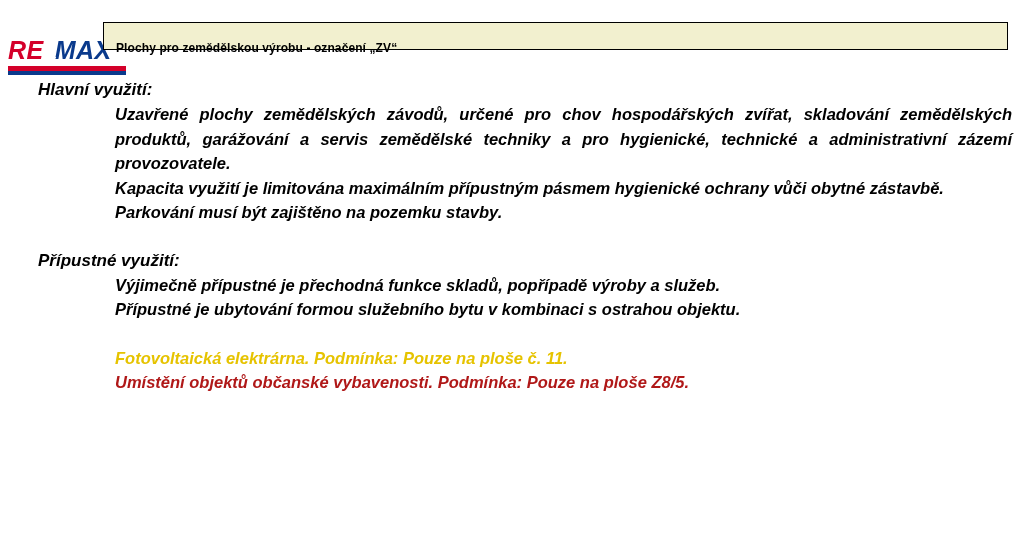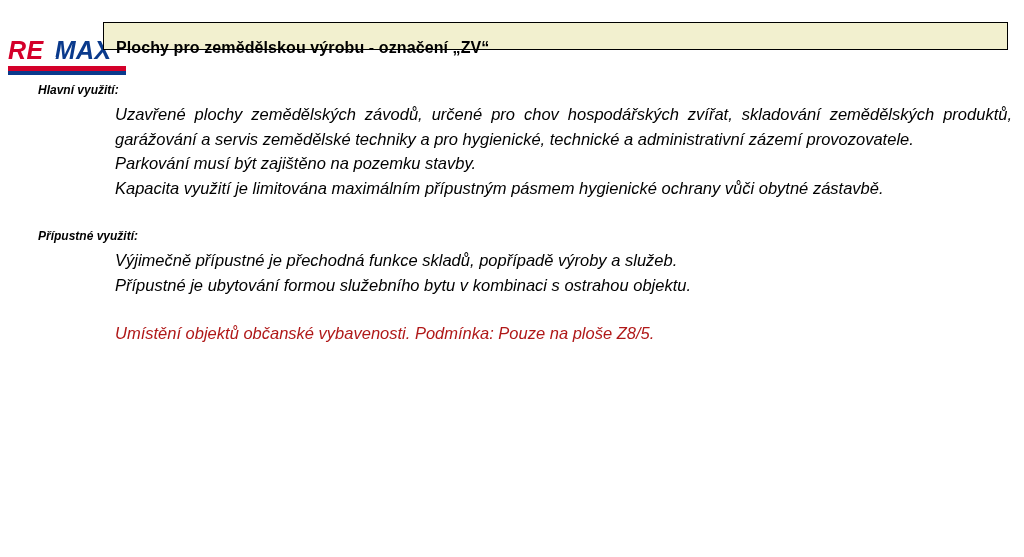--- a/index.html
+++ b/index.html
@@ -85,54 +85,55 @@
     top: 22px;
     width: 905px;
     height: 28px;
     background: #f2f0cf;
     border: 1px solid #000000;
     box-sizing: border-box;
     display: flex;
     align-items: center;
   }
   .title-text {
-    font-size: 16px;
+    font-size: 12px;
     font-weight: bold;
     color: #000000;
     padding-left: 12px;
     letter-spacing: 0.1px;
     white-space: nowrap;
     margin-top: 24px;
   }
 
   
   .content {
     position: absolute;
     left: 0;
     top: 78px;
     width: 1024px;
   }
   .section { margin-bottom: 0; }
   .sec-head {
-    font-size: 12px;
+    font-size: 17px;
     font-weight: bold;
     font-style: italic;
     color: #000000;
     margin-left: 38px;
     line-height: 24px;
   }
   .sec-head.yellow { color: #e6c300; }
   .para {
     font-size: 16.5px;
     font-style: italic;
     color: #000000;
     margin-left: 115px;
     margin-right: 12px;
     line-height: 24.5px;
     text-align: justify;
+    font-weight: bold;
   }
   .para.nojustify { text-align: left; }
   .para.yellow { color: #e6c300; }
   .para.red { color: #b01818; }
   .gap-lg { height: 24px; }
 </style>
 </head>
 <body>
 
 <div class="page">
@@ -145,35 +146,36 @@
 
   <div class="title-banner">
     <div class="title-text">Plochy pro zemědělskou výrobu - označení „ZV“</div>
   </div>
 
   <div class="content">
 
     <div class="section">
       <div class="sec-head">Hlavní využití:</div>
       <div class="para">Uzavřené plochy zemědělských závodů, určené pro chov hospodářských zvířat, skladování zemědělských produktů, garážování a servis zemědělské techniky a pro hygienické, technické a administrativní zázemí provozovatele.</div>
+      <div class="para">Kapacita využití je limitována maximálním přípustným pásmem hygienické ochrany vůči obytné zástavbě.</div>
       <div class="para nojustify">Parkování musí být zajištěno na pozemku stavby.</div>
-      <div class="para">Kapacita využití je limitována maximálním přípustným pásmem hygienické ochrany vůči obytné zástavbě.</div>
     </div>
 
     <div class="gap-lg"></div>
 
     <div class="section">
       <div class="sec-head">Přípustné využití:</div>
       <div class="para nojustify">Výjimečně přípustné je přechodná funkce skladů, popřípadě výroby a služeb.</div>
       <div class="para nojustify">Přípustné je ubytování formou služebního bytu v kombinaci s ostrahou objektu.</div>
     </div>
 
     <div class="gap-lg"></div>
 
     <div class="section">
+      <div class="para nojustify yellow">Fotovoltaická elektrárna. Podmínka: Pouze na ploše č. 11.</div>
       <div class="para nojustify red">Umístění objektů občanské vybavenosti. Podmínka: Pouze na ploše Z8/5.</div>
     </div>
 
     <div class="gap-lg"></div>
 
     <div class="section">
     </div>
 
   </div>
 </div>

